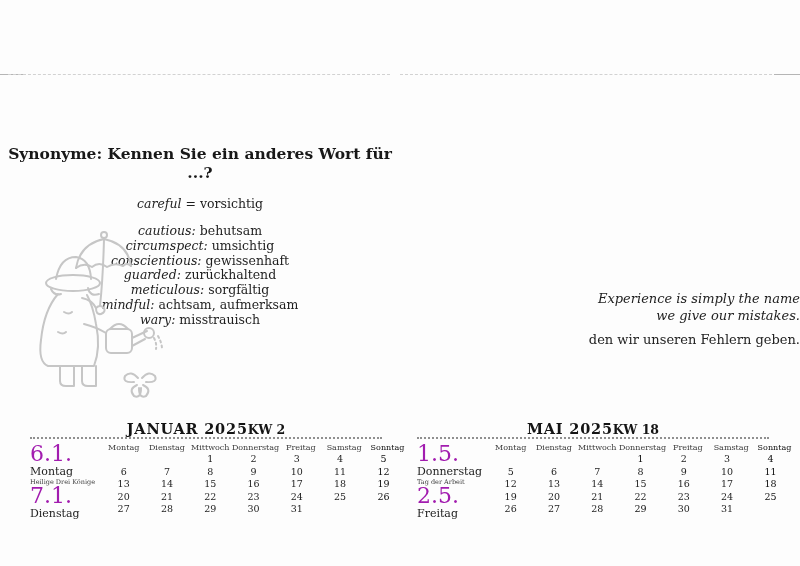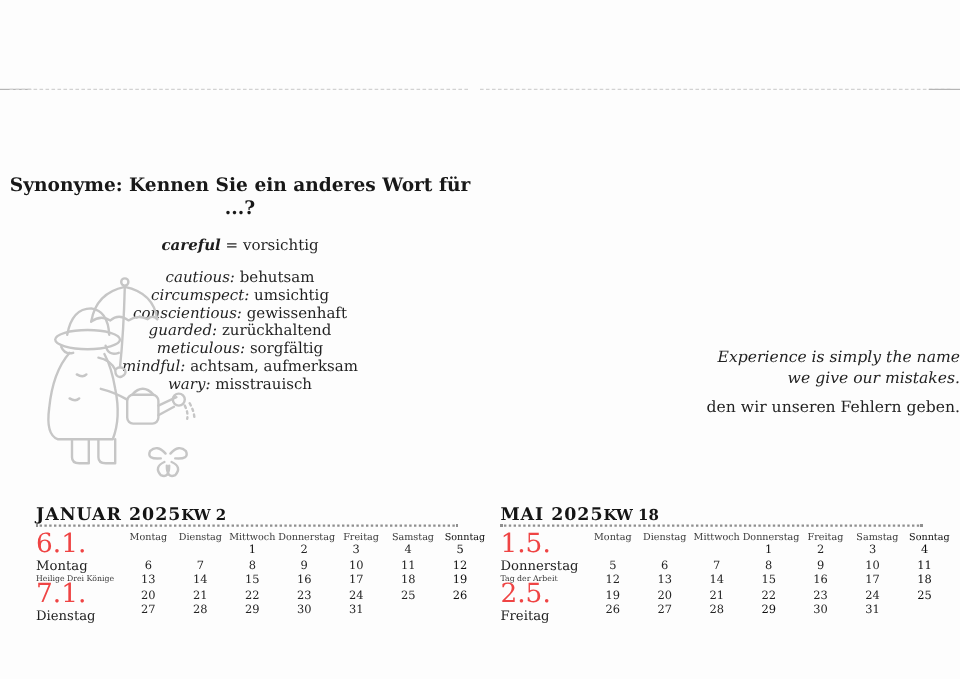--- a/index.html
+++ b/index.html
@@ -20,21 +20,21 @@
 
   .page{position:absolute;top:0;height:566px;width:400px;}
   .page-left{left:0;}
   .page-right{left:400px;}
 
   
   .vocab-title{position:absolute;top:144px;left:0;width:100%;text-align:center;line-height:19px;}
   .vocab-title .t-en{font-size:15.5px;font-weight:bold;font-style:italic;color:#181818;}
   .vocab-title .t-de{font-size:15.5px;font-weight:bold;color:#181818;}
   .headword{position:absolute;top:196px;left:0;width:100%;text-align:center;font-size:12.5px;}
-  .headword .en{font-style:italic;font-weight:bold;}
+  .headword .en{font-style:italic;}
   .syn-list{position:absolute;top:224px;left:0;width:100%;text-align:center;font-size:12.5px;line-height:14.8px;}
   .syn-item .en{font-style:italic;}
 
   
   .quote{position:absolute;top:290px;left:0;width:100%;text-align:right;}
   .quote .q-en{font-size:13px;font-style:italic;line-height:17px;color:#222;}
   .quote .q-de{font-size:13px;line-height:17px;color:#222;}
   .quote .q-gap{height:7px;}
   .quote .attr{margin-top:11px;font-size:9px;letter-spacing:2px;color:#3c3c3c;}
 
@@ -42,26 +42,26 @@
   .illo{position:absolute;}
   .illo path,.illo circle,.illo ellipse,.illo rect{
     fill:none;stroke:#c6c6c6;stroke-width:2;stroke-linecap:round;stroke-linejoin:round;
   }
   .illo-gardener{left:24px;top:228px;}
 
   
   .calendar{position:absolute;width:352px;height:100px;}
   .cal-left{left:30px;top:420px;}
   .cal-right{left:417px;top:420px;}
-  .cal-title-row{position:absolute;top:0;left:0;right:0;display:flex;justify-content:flex-start;align-items:baseline;}
+  .cal-title-row{position:absolute;top:0;left:0;right:0;display:flex;justify-content:center;align-items:baseline;}
   .cal-title-row .month{font-size:14.5px;font-weight:bold;letter-spacing:0.8px;color:#141414;}
   .cal-title-row .kw{font-size:12.5px;font-weight:bold;color:#141414;}
   .cal-dots{position:absolute;top:17px;left:0;right:0;border-top:2px dotted #8f8f8f;height:0;}
   .cal-date{position:absolute;left:0;width:95px;}
-  .cal-date .d{font-size:22px;line-height:24px;color:#ef4444;}
+  .cal-date .d{font-size:22px;line-height:24px;color:#a21caf;}
   .cal-date .wd{font-size:11px;line-height:12px;color:#222;}
   .cal-date .note{font-size:6.5px;line-height:8px;color:#3a3a3a;}
   .cal-date.first{top:22px;}
   .cal-date.second{top:64px;}
   .cal-grid{position:absolute;left:72px;top:22px;width:305px;}
   .cal-row{display:flex;}
   .cal-cell{flex:0 0 43.3px;text-align:center;}
   .cal-head .cal-cell{font-size:8px;line-height:11px;color:#3a3a3a;}
   .cal-week .cal-cell{font-size:9.5px;line-height:12.5px;color:#232323;}
   .cal-cell.bold{font-weight:normal;color:#0e0e0e;}

